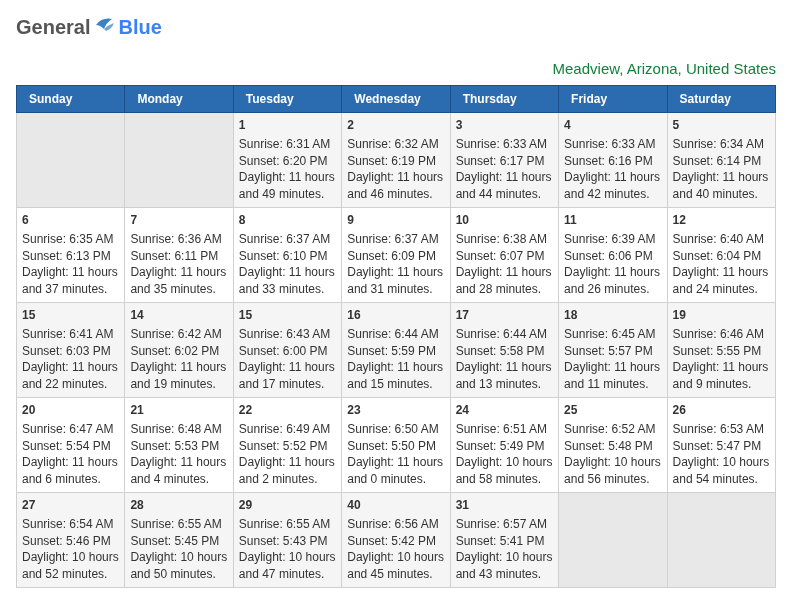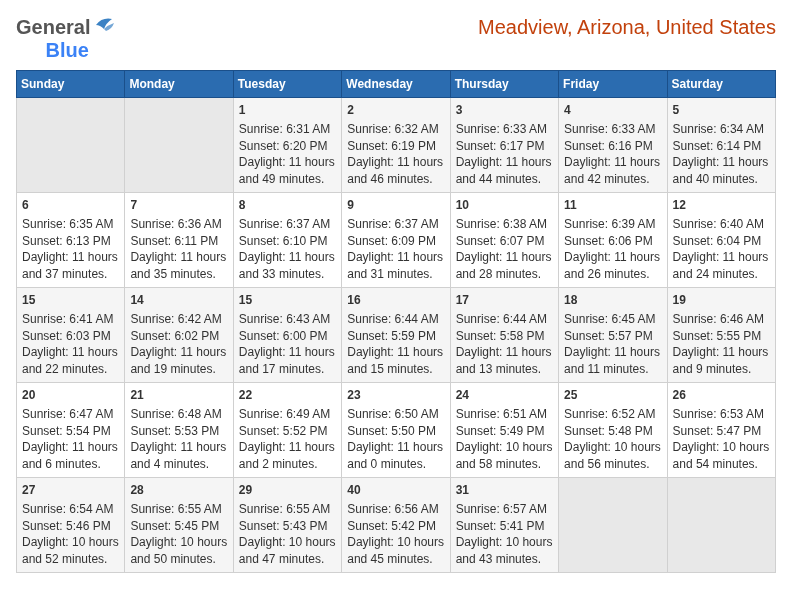--- a/index.html
+++ b/index.html
@@ -11,44 +11,45 @@
       padding: 16px;
     }
     .header {
       display: flex;
       justify-content: space-between;
       align-items: flex-start;
       margin-bottom: 8px;
     }
     .logo {
       display: flex;
-      flex-direction: column;
-      align-items: center;
+      flex-direction: row;
+      align-items: flex-start;
     }
     .title-section {
       text-align: right;
     }
     .month-title {
       font-size: 36px;
       font-weight: bold;
       color: #222;
     }
     .location {
-      font-size: 20px;
-      color: #c2410c;
+      font-size: 15px;
+      color: #15803d;
+      margin-top: 44px;
     }
     table {
       width: 100%;
       border-collapse: collapse;
       font-size: 10.5px;
     }
     thead tr th {
       background-color: #2b6cb0;
       color: #fff;
-      padding: 6px 4px;
+      padding: 6px 12px;
       text-align: left;
       font-size: 12px;
       font-weight: bold;
       border: 1px solid #1a4f8a;
     }
     tbody tr td {
       vertical-align: top;
       padding: 4px 5px;
       border: 1px solid #d0d0d0;
       min-height: 80px;

